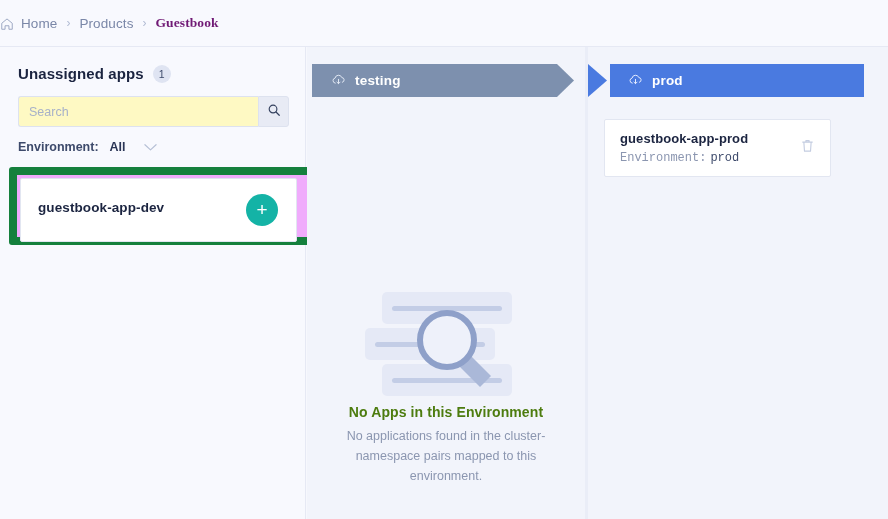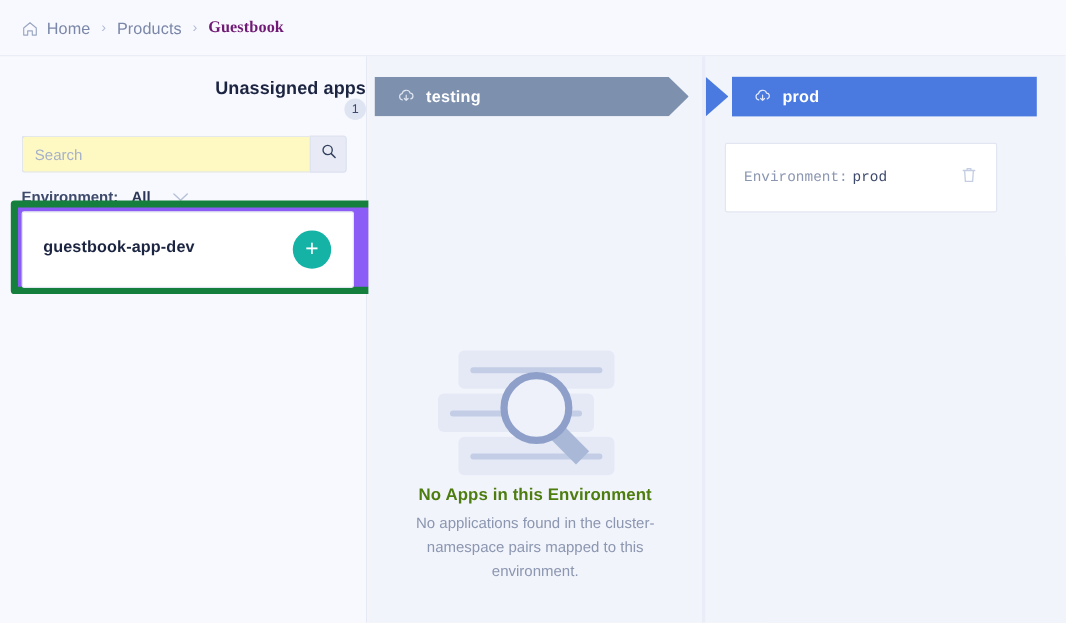--- a/index.html
+++ b/index.html
@@ -16,21 +16,20 @@
     background: #f7f8fd;
   }
 
   
   .breadcrumb-bar {
     position: absolute; left: 0; top: 0;
     width: 888px; height: 47px;
     background: #f8f9fe;
     border-bottom: 1px solid #e6e9f4;
     display: flex; align-items: center;
-    padding-left: 18px;
     box-sizing: border-box;
   }
   .crumb {
     font-size: 13.5px;
     color: #7a87a8;
     letter-spacing: .1px;
   }
   .crumb.current { color: #701a75; font-weight: 700; font-family: Liberation Serif, serif; }
   .crumb-sep {
     color: #b2bcd4;
@@ -42,23 +41,22 @@
 
   
   .left-panel {
     position: absolute; left: 0; top: 47px;
     width: 306px; height: 472px;
     background: #f8f9fe;
     border-right: 1px solid #e6e9f4;
     box-sizing: border-box;
   }
   .panel-title-row {
-    display: flex; align-items: flex-end;
+    display: flex; align-items: flex-start;
     padding: 18px 0 0 18px;
-    flex-direction: column;
   }
   .panel-title {
     font-size: 15px; font-weight: 700; color: #1b2440;
     letter-spacing: .1px;
   }
   .count-badge {
     margin-left: 9px;
     min-width: 18px; height: 18px;
     border-radius: 9px;
     background: #dfe4f2;
@@ -103,24 +101,24 @@
     font-size: 12.5px;
   }
   .env-filter-label { color: #3d4a6b; font-weight: 700; }
   .env-filter-value { color: #2b3656; font-weight: 700; margin-left: 11px; }
   .env-filter-caret { margin-left: 18px; display: inline-flex; cursor: pointer; }
 
   
   .highlight-wrap {
     position: absolute; left: 9px; top: 120px;
     width: 314px; height: 78px;
-    border: 6px solid #15803d;
+    border: 8px solid #15803d;
     border-radius: 3px;
     box-sizing: border-box;
-    background: #8b5cf6;
+    background: #f0abfc;
     padding: 0;
   }
   .unassigned-card {
     position: absolute; left: 3px; top: 3px;
     width: 277px; height: 64px;
     background: #ffffff;
     border: 1px solid #e2e6f1;
     border-radius: 2px;
     box-sizing: border-box;
     display: flex; align-items: center;
@@ -309,20 +307,21 @@
         <svg width="15" height="15" viewBox="0 0 18 18" fill="none">
           <path d="M5.1 12.2A3.1 3.1 0 014.9 6.1a4.2 4.2 0 018.1-.6 2.9 2.9 0 01.6 5.7" stroke="#e2eaff" stroke-width="1.2" stroke-linecap="round" fill="none"></path>
           <path d="M9 7.6v5.1M7.1 10.9L9 12.8l1.9-1.9" stroke="#e2eaff" stroke-width="1.2" stroke-linecap="round" stroke-linejoin="round" fill="none"></path>
         </svg>
       </span>
       <span class="label">prod</span>
     </div>
 
     <div class="prod-card">
       <div class="card-text">
+        <div class="card-name">guestbook-app-prod</div>
         <div class="card-meta">
           <span>Environment:</span><b>prod</b>
         </div>
       </div>
       <div class="trash-btn">
         <span>
           <svg width="15" height="16" viewBox="0 0 16 18" fill="none">
             <path d="M2.6 4.6h10.8M6.2 4.6V2.9h3.6v1.7M3.9 4.6l.7 10.2h6.8l.7-10.2" stroke="#c4cde1" stroke-width="1.25" stroke-linecap="round" stroke-linejoin="round" fill="none"></path>
           </svg>
         </span>

